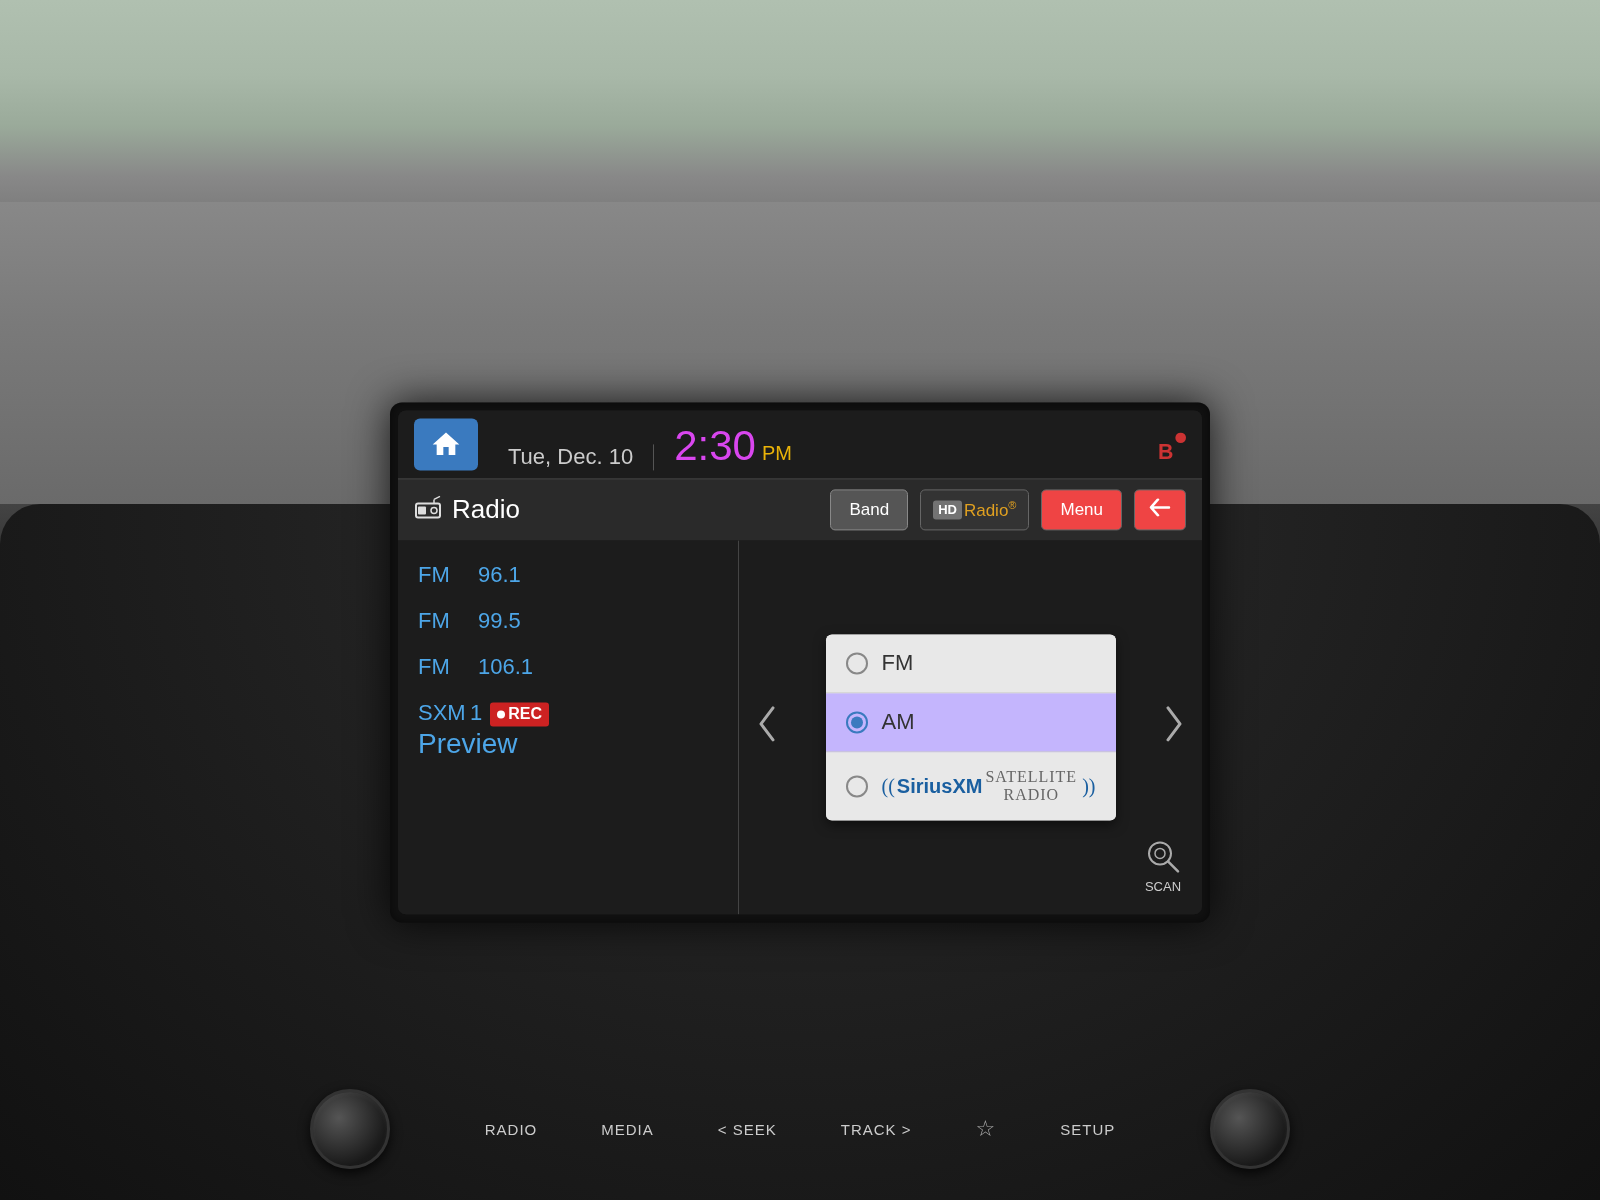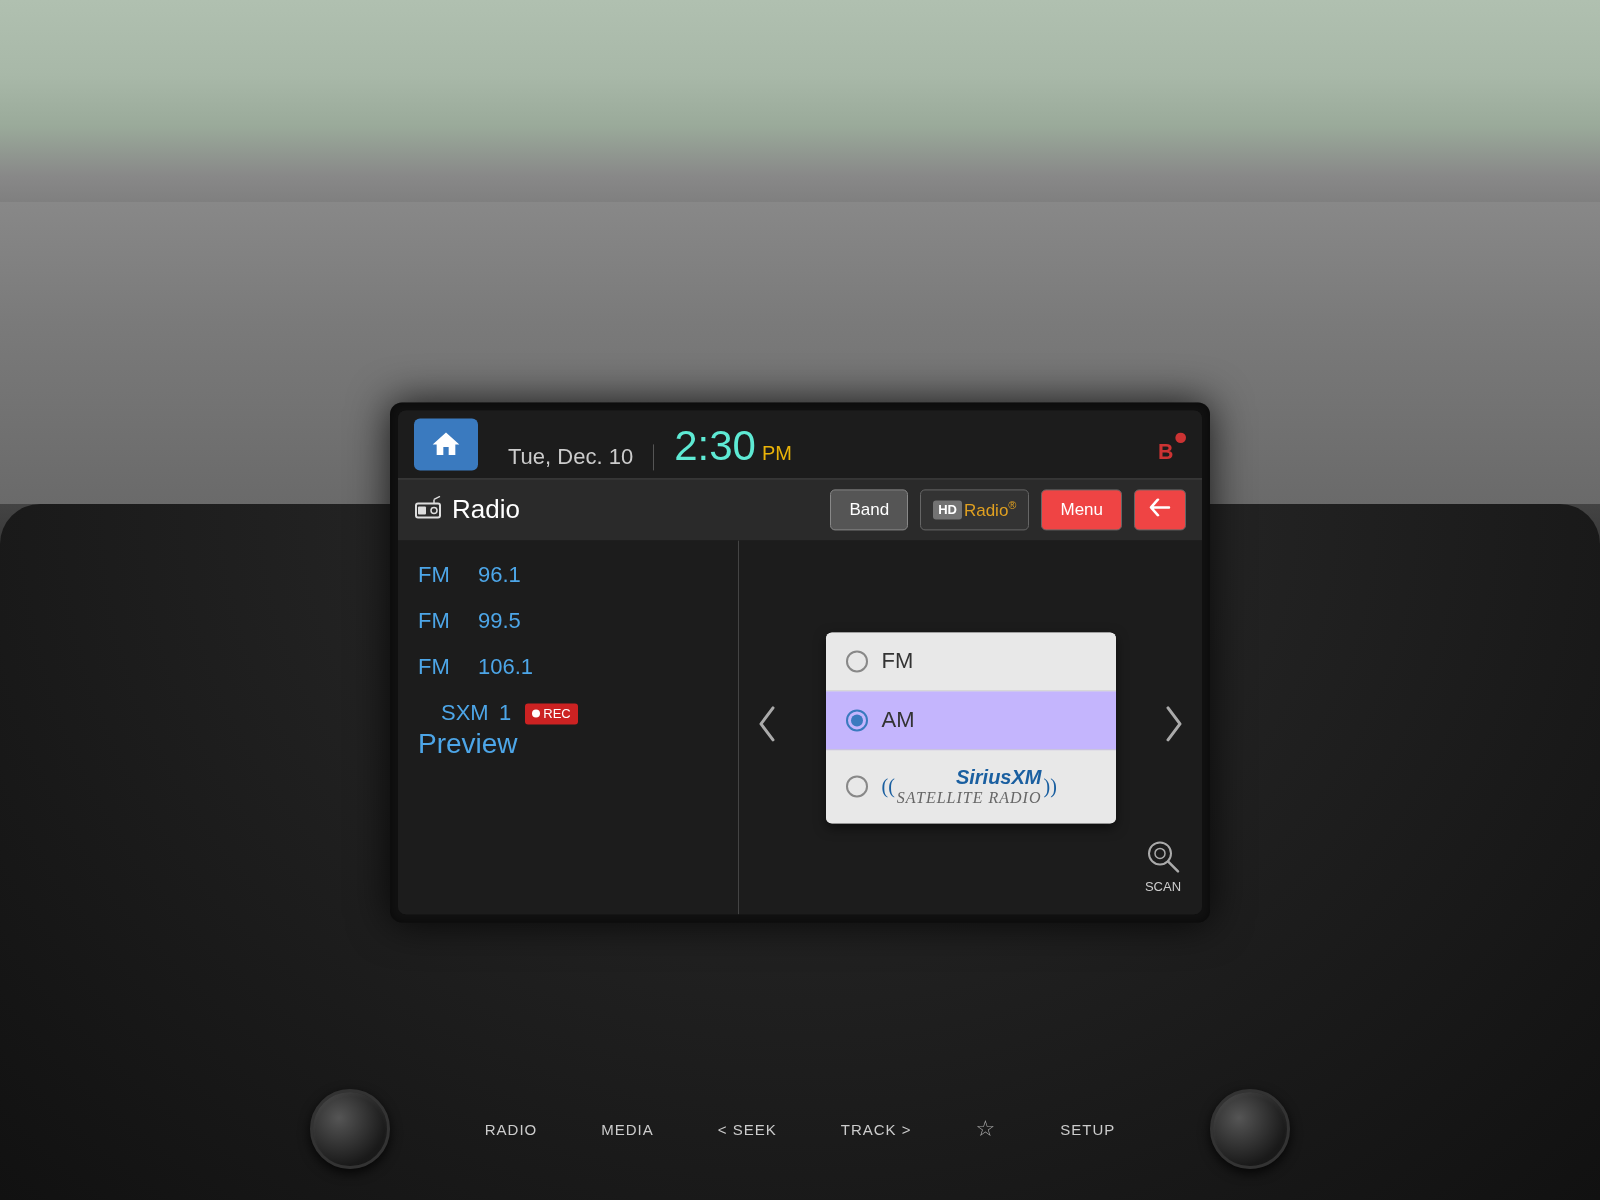--- a/index.html
+++ b/index.html
@@ -135,21 +135,21 @@
       padding-right: 20px;
       border-right: 1px solid #555;
     }
 
     .header-time {
       display: flex;
       align-items: baseline;
       margin-left: 20px;
     }
     .time-main {
-      color: #5eead4;
+      color: #d946ef;
       font-size: 42px;
       font-family: Arial, sans-serif;
       font-weight: 300;
     }
     .time-ampm {
       color: #eab308;
       font-size: 20px;
       font-family: Arial, sans-serif;
       margin-left: 6px;
     }
@@ -281,27 +281,28 @@
       font-family: Arial, sans-serif;
     }
     .station-rec {
       display: flex;
       align-items: center;
       margin-left: 8px;
     }
     .rec-badge {
       background: #cc2222;
       color: white;
-      font-size: 13px;
+      font-size: 16px;
       font-family: Arial, sans-serif;
       padding: 3px 7px;
       border-radius: 3px;
       display: flex;
       align-items: center;
       gap: 3px;
+      font-weight: bold;
     }
     .rec-dot {
       width: 8px;
       height: 8px;
       background: white;
       border-radius: 50%;
     }
     .station-sub {
       color: #4da6e8;
       font-size: 28px;
@@ -567,21 +568,21 @@
           <span class="station-freq">99.5</span>
         </div>
 
         <div class="station-item">
           <span class="station-band">FM</span>
           <span class="station-freq">106.1</span>
         </div>
 
         <div class="station-item">
           <div style="display:flex;flex-direction:column;gap:2px;">
-            <div style="display:flex;align-items:center;gap:6px;margin-left:23px;">
+            <div style="display:flex;align-items:flex-end;gap:0;">
               <span class="station-band">SXM</span>
               <span class="station-freq">1</span>
               <div class="station-rec">
                 <div class="rec-badge">
                   <div class="rec-dot"></div>
                   <span>REC</span>
                 </div>
               </div>
             </div>
             <span class="station-sub">Preview</span>
@@ -609,21 +610,21 @@
 
           <div class="band-option selected">
             <div class="radio-circle selected"></div>
             <span class="band-option-text">AM</span>
           </div>
 
           <div class="band-option">
             <div class="radio-circle"></div>
             <div class="siriusxm-logo">
               <span class="sxm-waves">((</span>
-              <div style="display:flex;flex-direction:column;align-items:flex-end;font-style:italic;">
+              <div style="display:flex;flex-direction:row;align-items:center;">
                 <span class="sxm-text">SiriusXM</span>
                 <span class="sxm-sub">SATELLITE RADIO</span>
               </div>
               <span class="sxm-waves">))</span>
             </div>
           </div>
 
         </div>
 
         <div class="nav-arrow right">

